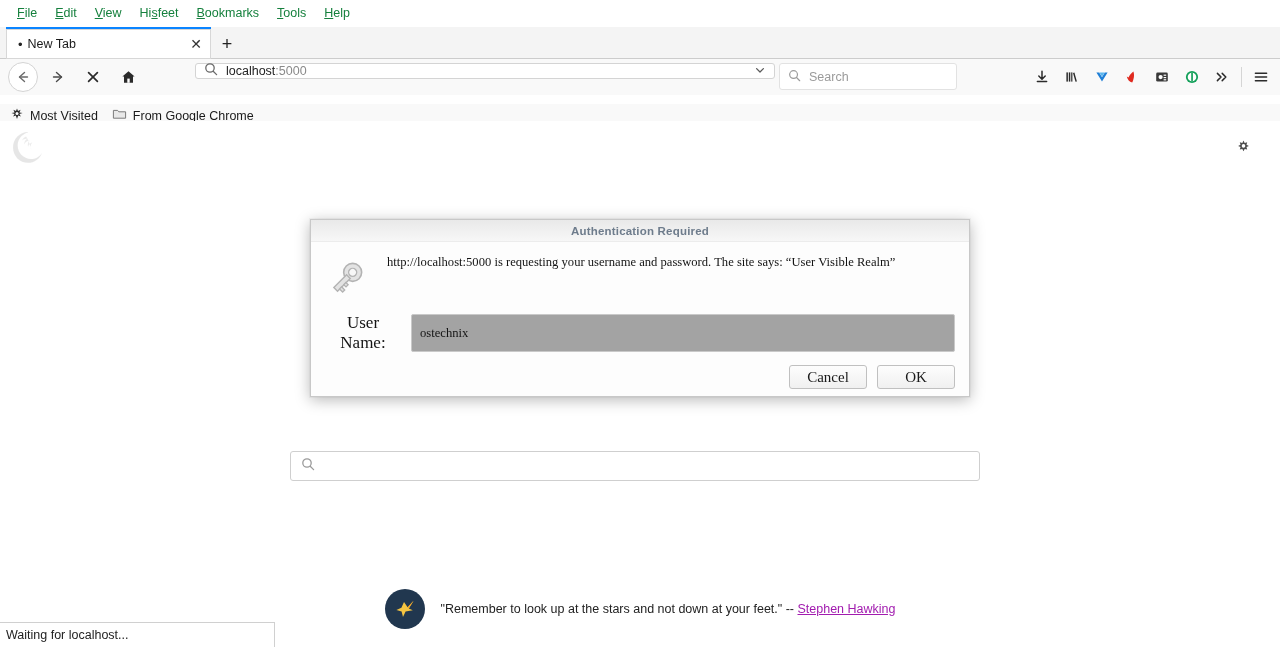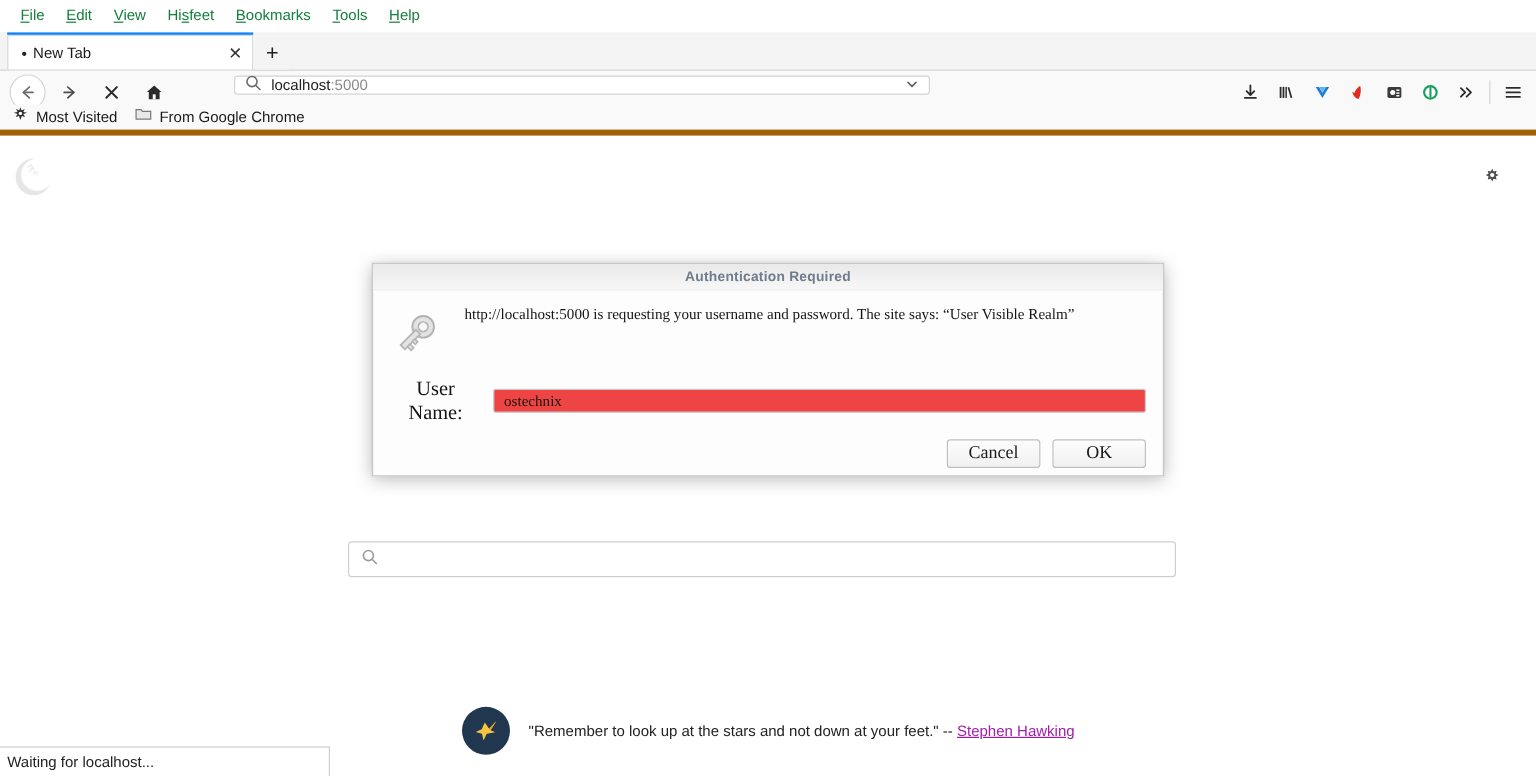--- a/index.html
+++ b/index.html
@@ -76,22 +76,22 @@
     display: flex; align-items: center;
   }
   .tb-icon {
     width: 30px; height: 30px; display: flex; align-items: center; justify-content: center;
     cursor: pointer; font-size: 14px; color: #2b2b2b;
   }
   .tb-sep { width: 1px; height: 20px; background: #d5d5d5; margin: 0 4px; }
 
   
   .bookmarksbar {
-    position: absolute; left: 0; top: 87px; width: 1280px; height: 26px;
-    background: #f9f9f9; border-bottom: 5px solid #a16207;
+    position: absolute; left: 0; top: 104px; width: 1280px; height: 26px;
+    background: #f9f9f9; border-bottom: 2px solid #a16207;
     display: flex; align-items: center; padding-left: 10px;
   }
   .bm-item { display: flex; align-items: center; margin-right: 14px; cursor: pointer; }
   .bm-item .bm-label { font-size: 12.5px; color: #1a1a1a; margin-left: 6px; white-space: nowrap; }
 
   
   .content {
     position: absolute; left: 0; top: 121px; width: 1280px; height: 526px;
     background: #ffffff; overflow: hidden;
   }
@@ -141,21 +141,21 @@
   .key-icon { width: 52px; flex: 0 0 52px; padding-top: 4px; }
   .dlg-msg {
     font-size: 12.6px; color: #141414; line-height: 1.42; padding-left: 10px; padding-top: 2px;
   }
   .field-row { display: flex; align-items: center; margin-top: 9px; }
   .field-label {
     width: 86px; flex: 0 0 86px; text-align: center; padding-right: 10px;
     font-size: 17px; color: #141414;
   }
   .field-input {
-    flex: 1; height: 20px; background: #ef4444; border: 1px solid #c9c9c9; border-radius: 2px;
+    flex: 1; height: 38px; background: #a3a3a3; border: 1px solid #c9c9c9; border-radius: 2px;
     display: flex; align-items: center; padding: 0 8px; font-size: 12.6px; color: #141414;
   }
   .field-input.focused { border: 1px solid #4ba0e8; box-shadow: 0 0 0 1px rgba(75,160,232,0.35); }
   .pw-dots { letter-spacing: 2px; font-size: 13px; color: #141414; }
   .caret { display: inline-block; width: 1px; height: 14px; background: #111; margin-left: 1px; vertical-align: middle; }
   .btn-row { display: flex; justify-content: flex-end; margin-top: 12px; }
   .dlg-btn {
     min-width: 78px; height: 24px; margin-left: 10px;
     background: linear-gradient(#fdfdfd, #f0f0f0);
     border: 1px solid #c0c0c0; border-radius: 3px;
@@ -220,20 +220,29 @@
           </svg>
       </span>
       <span class="u-text"><span>localhost</span><span class="dim">:5000</span></span>
       <span class="chev">
         <svg width="12" height="12" viewBox="0 0 12 12" aria-hidden="true">
             <path d="M2.6 4.6 L6 8 L9.4 4.6" fill="none" stroke="#5a5a5a" stroke-width="1.3" stroke-linecap="round" stroke-linejoin="round"></path>
           </svg>
       </span>
     </div>
 
+    <div class="searchbar">
+      <span>
+        <svg width="13" height="13" viewBox="0 0 14 14" aria-hidden="true">
+            <circle cx="6" cy="6" r="4.2" fill="none" stroke="#9b9b9b" stroke-width="1.3"></circle>
+            <path d="M9.2 9.2 L12.6 12.6" stroke="#9b9b9b" stroke-width="1.3" stroke-linecap="round"></path>
+          </svg>
+      </span>
+      <span class="s-ph">Search</span>
+    </div>
 
     <div class="toolbar-icons">
       <div class="tb-icon">
         <svg width="16" height="16" viewBox="0 0 16 16" aria-hidden="true">
             <path d="M8 2.2 V9.6 M4.8 7 L8 10.2 L11.2 7" fill="none" stroke="#2b2b2b" stroke-width="1.5" stroke-linecap="round" stroke-linejoin="round"></path>
             <path d="M3.4 12.6 H12.6" stroke="#2b2b2b" stroke-width="1.5" stroke-linecap="round"></path>
           </svg>
       </div>
       <div class="tb-icon">
         <svg width="16" height="16" viewBox="0 0 16 16" aria-hidden="true">

